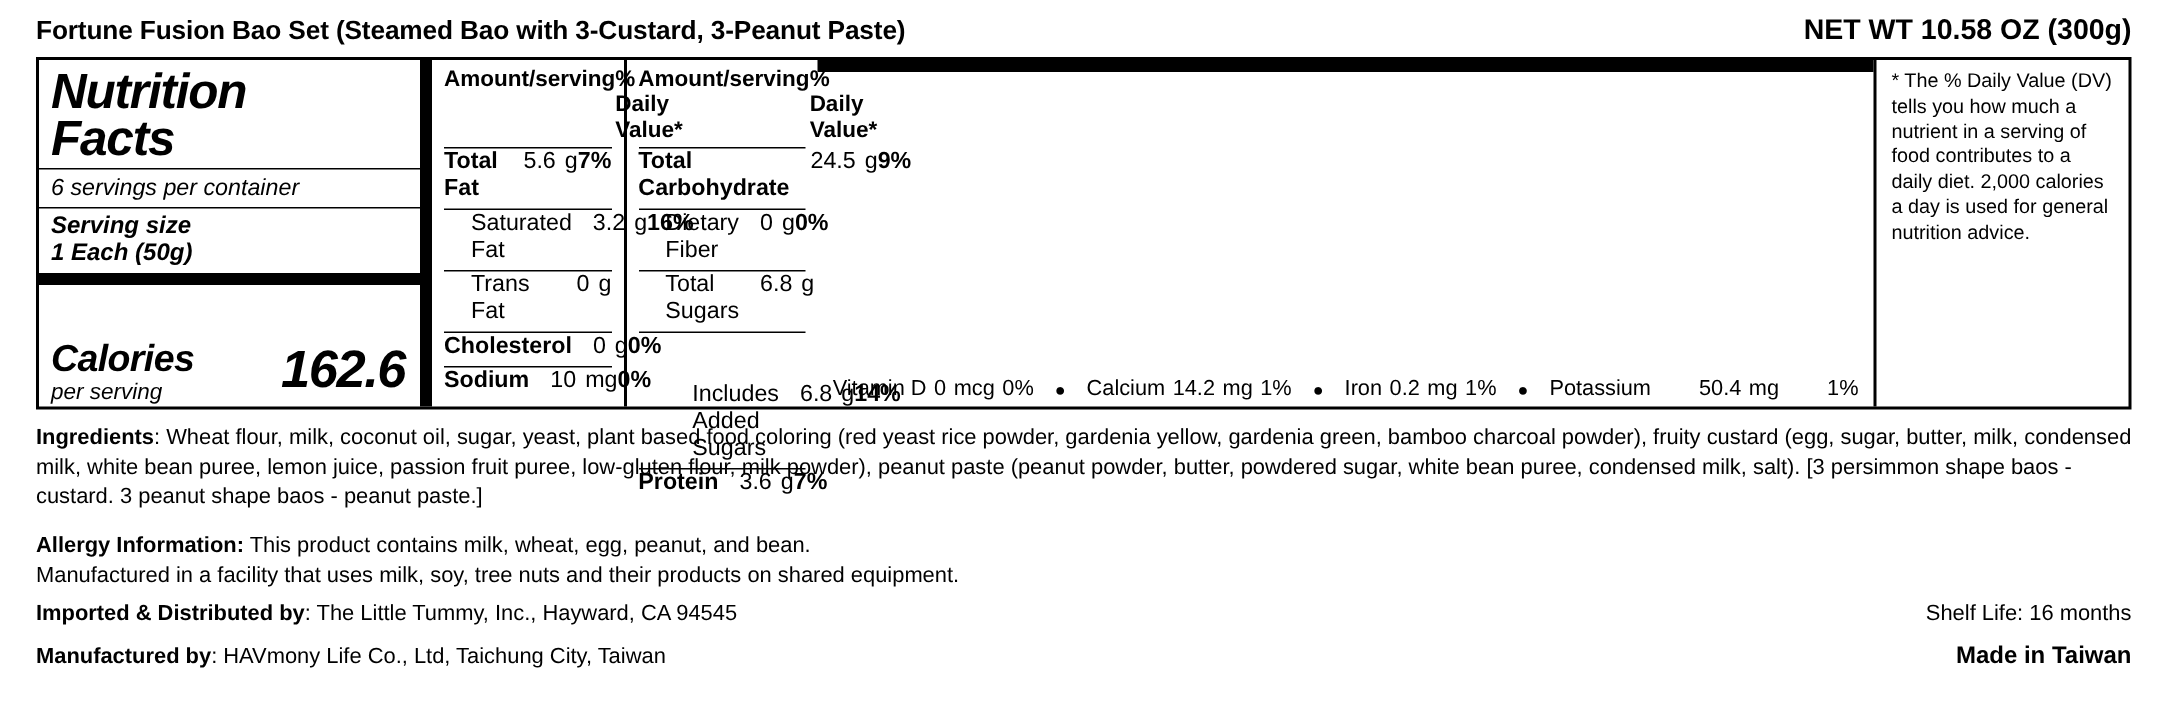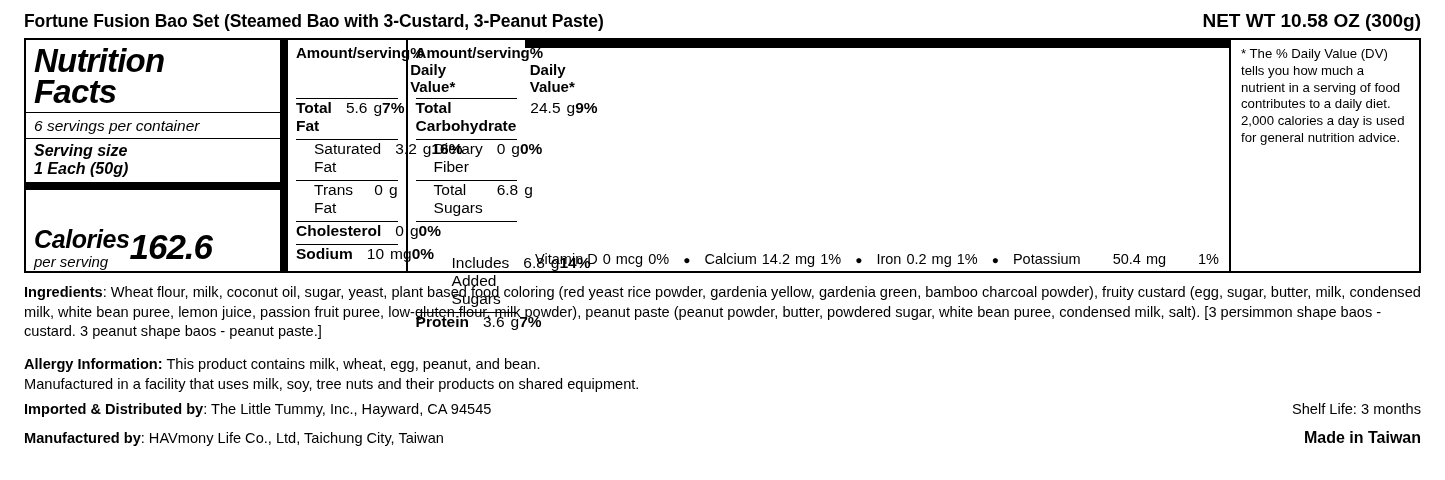--- a/index.html
+++ b/index.html
@@ -71,20 +71,21 @@
     padding: 3px 8px 0 8px;
   }
   .serving-size-value {
     font-size: 16px;
     font-weight: bold;
     padding: 0 8px 4px 8px;
   }
   .cal-row {
     display: flex;
     align-items: flex-end;
+    justify-content: space-between;
     padding: 2px 10px 2px 8px;
     flex: 1;
   }
   .cal-label-wrap { line-height: 1.0; }
   .cal-label {
     font-size: 25px;
     font-weight: bold;
     letter-spacing: -0.4px;
   }
   .cal-sub {
@@ -152,21 +153,21 @@
     padding: 4px 10px 4px 10px;
     gap: 4px;
     white-space: nowrap;
   }
   .vit-item { display: flex; align-items: baseline; gap: 5px; }
   .vit-sep { padding: 0 10px; font-size: 12px; }
   .vit-gap { width: 22px; }
 
   
   .nf-right {
-    width: 190px;
+    width: 170px;
     border-left: 2px solid #000;
     font-size: 13.2px;
     line-height: 1.27;
     padding: 6px 8px 6px 10px;
   }
 
   
   .ingredients {
     font-size: 14.6px;
     line-height: 1.35;
@@ -346,21 +347,21 @@
     <div>
       <span class="lbl-b">Allergy Information:</span><span> This product contains milk,  wheat, egg, peanut, and bean.</span>
     </div>
     <div>Manufactured in a facility that uses milk, soy, tree nuts and their products on shared equipment.</div>
   </div>
 
   <div class="footer-line">
     <div>
       <span class="lbl-b">Imported &amp; Distributed by</span><span>: The Little Tummy, Inc., Hayward, CA 94545</span>
     </div>
-    <div>Shelf Life: 3 months</div>
+    <div>Shelf Life: 16 months</div>
   </div>
 
 
   <div class="footer-line mfg">
     <div>
       <span class="lbl-b">Manufactured by</span><span>: HAVmony Life Co., Ltd, Taichung City, Taiwan</span>
     </div>
     <div class="footer-right-bold">Made in Taiwan</div>
   </div>
 

